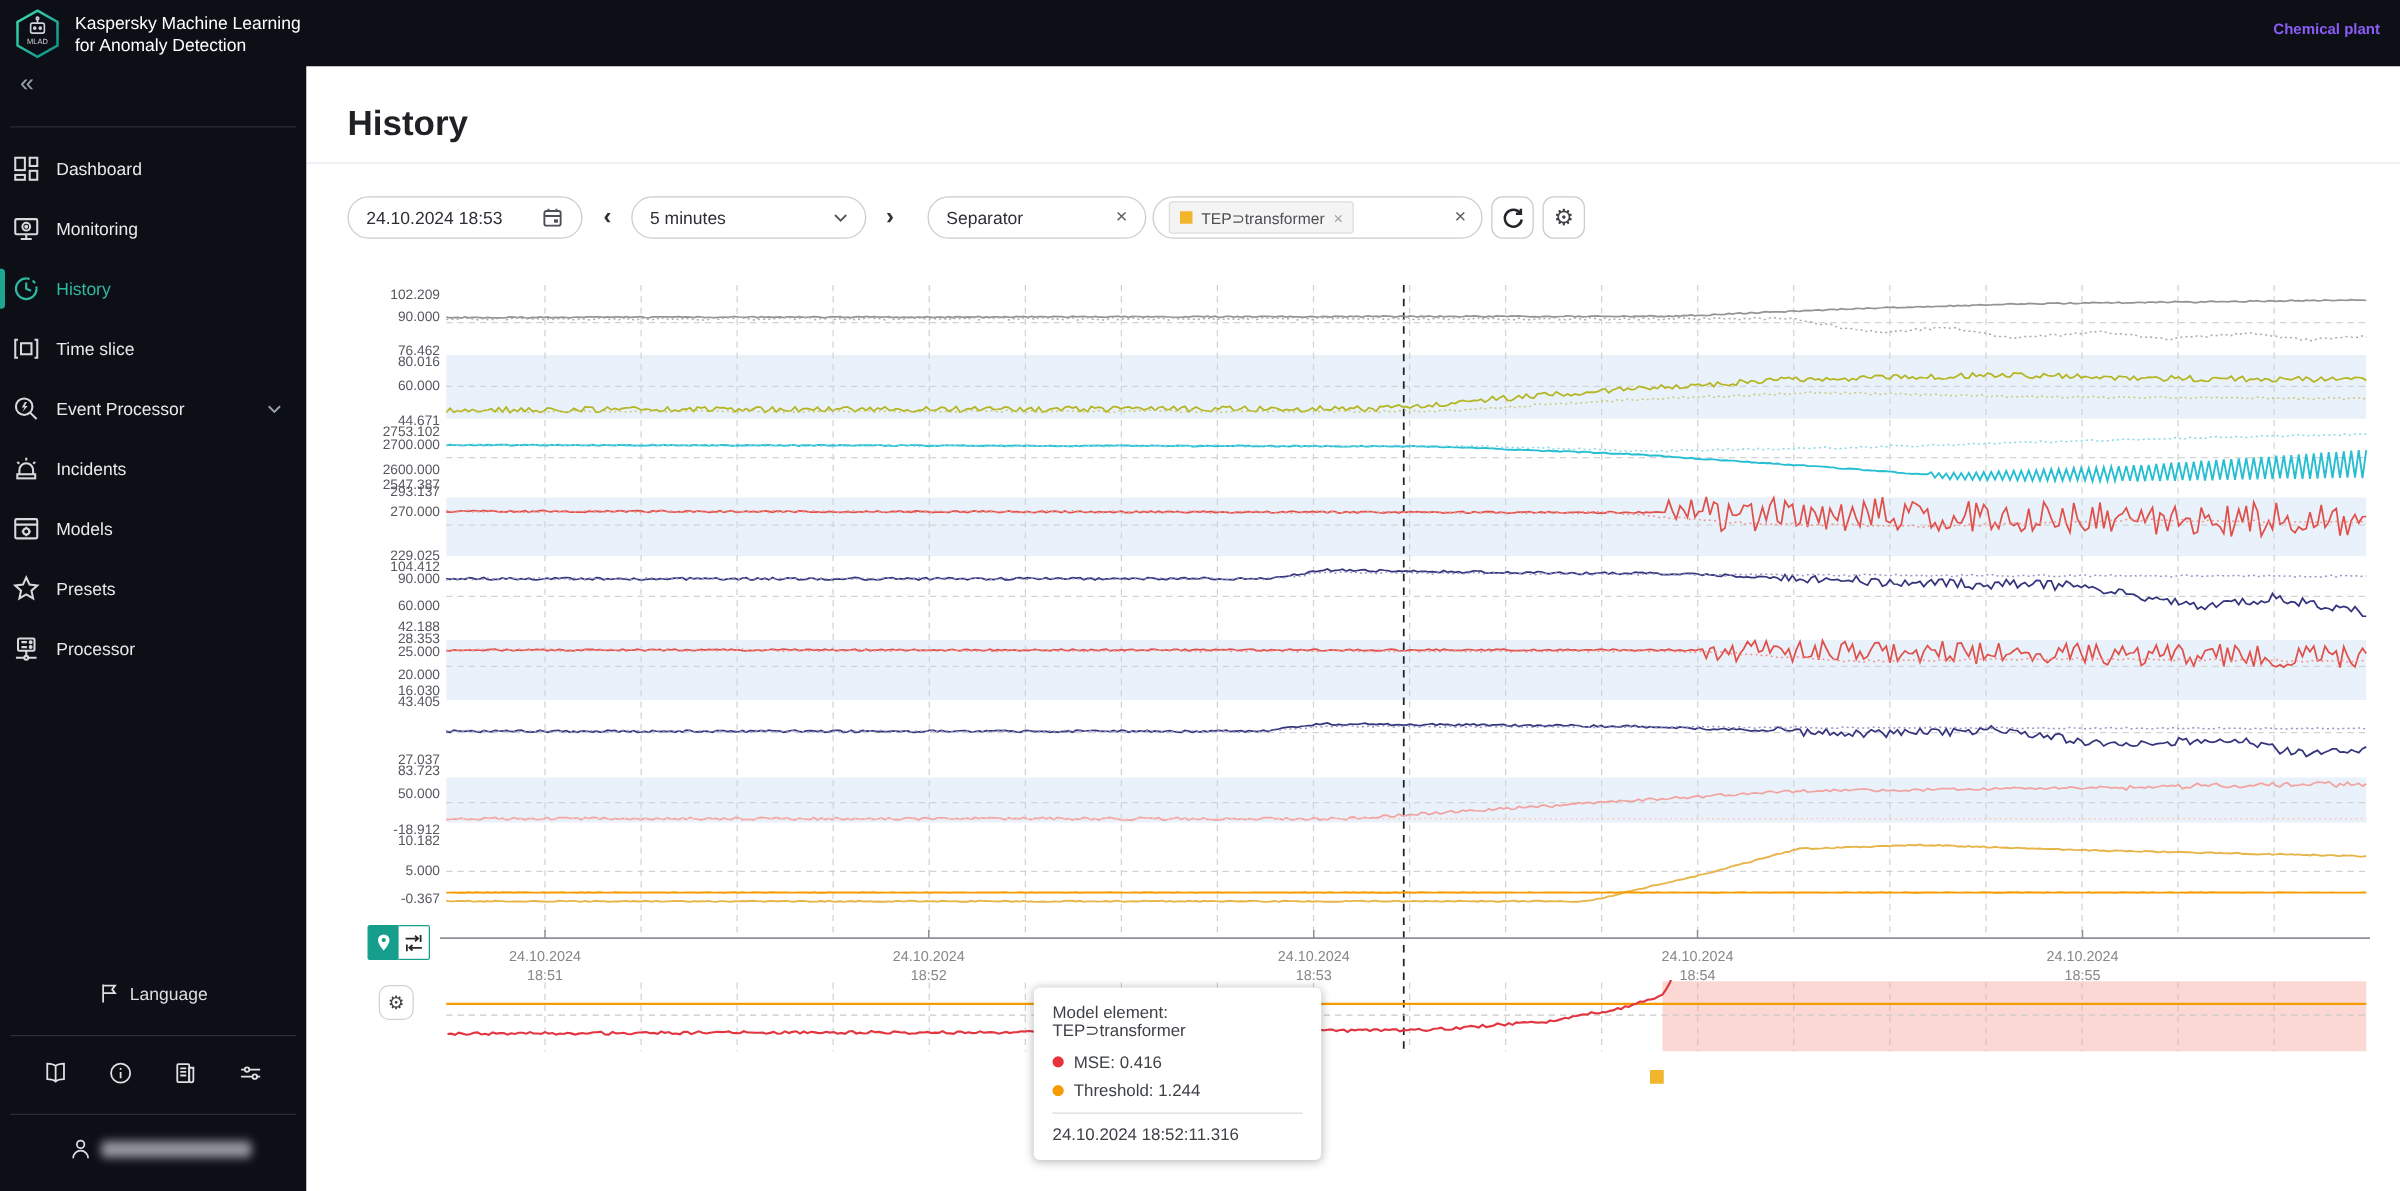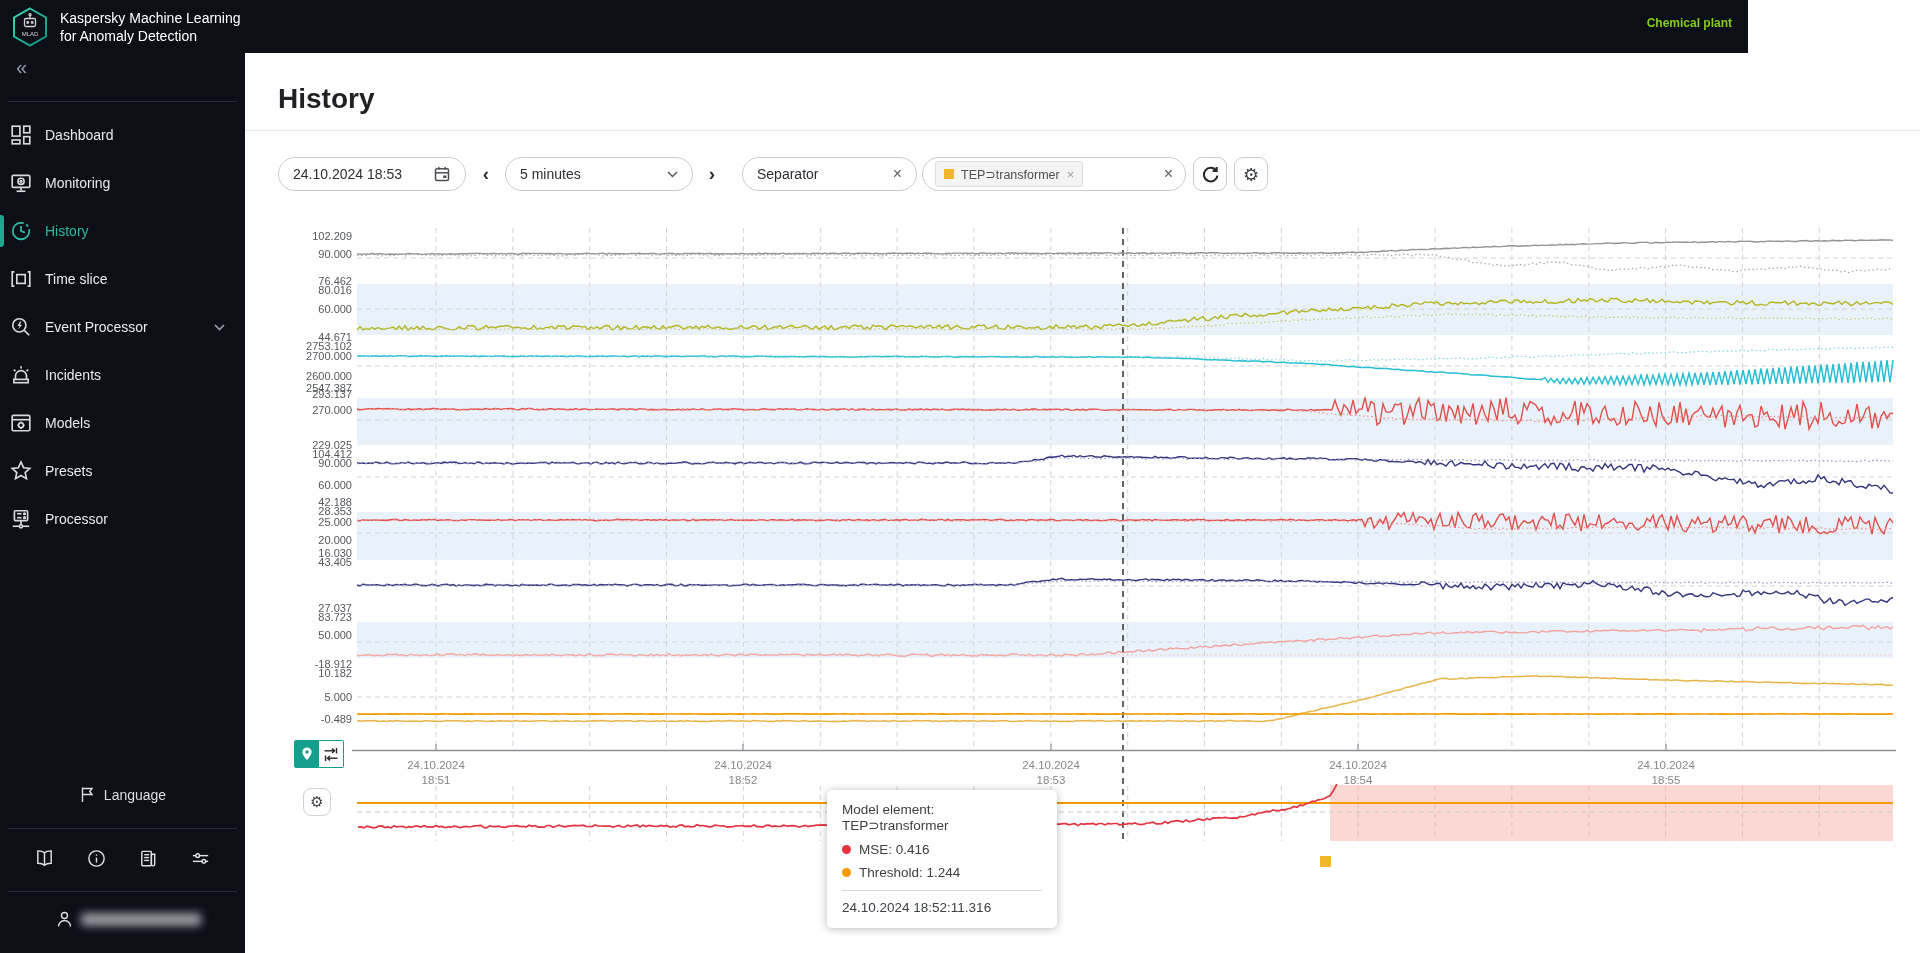--- a/index.html
+++ b/index.html
@@ -1,23 +1,23 @@
 <!DOCTYPE html>
 <html><head>
 <meta charset="utf-8">
 <style>
   html,body{margin:0;padding:0;background:#fff;}
   .page{position:relative;width:1920px;height:953px;overflow:hidden;
         font-family:"Liberation Sans","DejaVu Sans",sans-serif;background:#fff;}
 
   
-  .topbar{position:absolute;left:0;top:0;width:1748px;height:53px;background:#0d0f17;z-index:4;}
+  .topbar{position:absolute;left:0;top:0;width:1920px;height:53px;background:#0d0f17;z-index:4;}
   .logo{position:absolute;left:10px;top:6px;width:40px;height:42px;}
   .app-title{position:absolute;left:60px;top:9px;color:#fff;font-size:14px;line-height:18px;font-weight:400;}
-  .org{position:absolute;right:16px;top:16px;color:#84cc16;font-size:12px;font-weight:700;}
+  .org{position:absolute;right:16px;top:16px;color:#8b5cf6;font-size:12px;font-weight:700;}
 
   .sidebar{position:absolute;left:0;top:0;width:245px;height:953px;background:#0d0f17;z-index:3;}
   .collapse{position:absolute;left:16px;top:56px;color:#9aa0a8;font-size:20px;cursor:pointer;}
   .sdiv{position:absolute;left:8px;width:229px;height:0;border-top:1px solid #2a2e38;}
   .nav{position:absolute;left:0;top:111px;width:245px;}
   .nav-item{position:relative;height:48px;display:flex;align-items:center;padding-left:10px;gap:13px;
             color:#e8eaec;font-size:14px;cursor:pointer;}
   .nav-item svg{flex:0 0 auto;}
   .nav-item.active{color:#2eb8a0;}
   .nav-item.active::before{content:"";position:absolute;left:0;top:8px;width:4px;height:32px;
@@ -353,21 +353,21 @@
       <div style="top: 516px;">25.000</div>
       <div style="top: 534px;">20.000</div>
       <div style="top: 547px;">16.030</div>
       <div style="top: 556px;">43.405</div>
       <div style="top: 602px;">27.037</div>
       <div style="top: 611px;">83.723</div>
       <div style="top: 629px;">50.000</div>
       <div style="top: 658px;">-18.912</div>
       <div style="top: 667px;">10.182</div>
       <div style="top: 691px;">5.000</div>
-      <div style="top: 713px;">-0.489</div>
+      <div style="top: 713px;">-0.367</div>
     </div>
   <svg id="chart-svg" width="1920" height="953" viewBox="0 0 1920 953">
       <rect x="357" y="284" width="1536" height="51" fill="#e9f2fa"></rect>
       <rect x="357" y="398" width="1536" height="47" fill="#e9f2fa"></rect>
       <rect x="357" y="512" width="1536" height="48" fill="#e9f2fa"></rect>
       <rect x="357" y="622" width="1536" height="36" fill="#e9f2fa"></rect>
       <line x1="357" y1="258" x2="1893" y2="258" stroke="#d2d3d5" stroke-width="1" stroke-dasharray="5 4"></line>
       <line x1="357" y1="309" x2="1893" y2="309" stroke="#d2d3d5" stroke-width="1" stroke-dasharray="5 4"></line>
       <line x1="357" y1="366" x2="1893" y2="366" stroke="#d2d3d5" stroke-width="1" stroke-dasharray="5 4"></line>
       <line x1="357" y1="420" x2="1893" y2="420" stroke="#d2d3d5" stroke-width="1" stroke-dasharray="5 4"></line>

